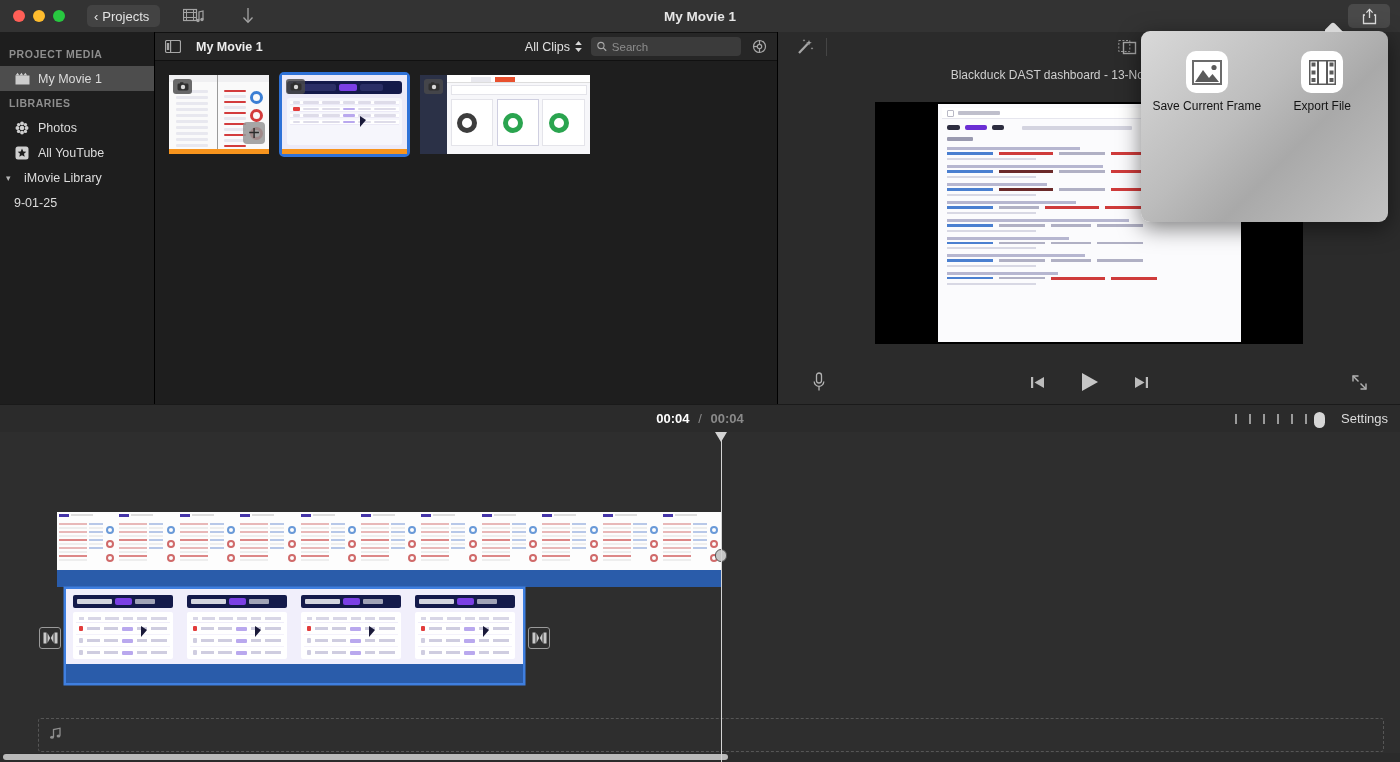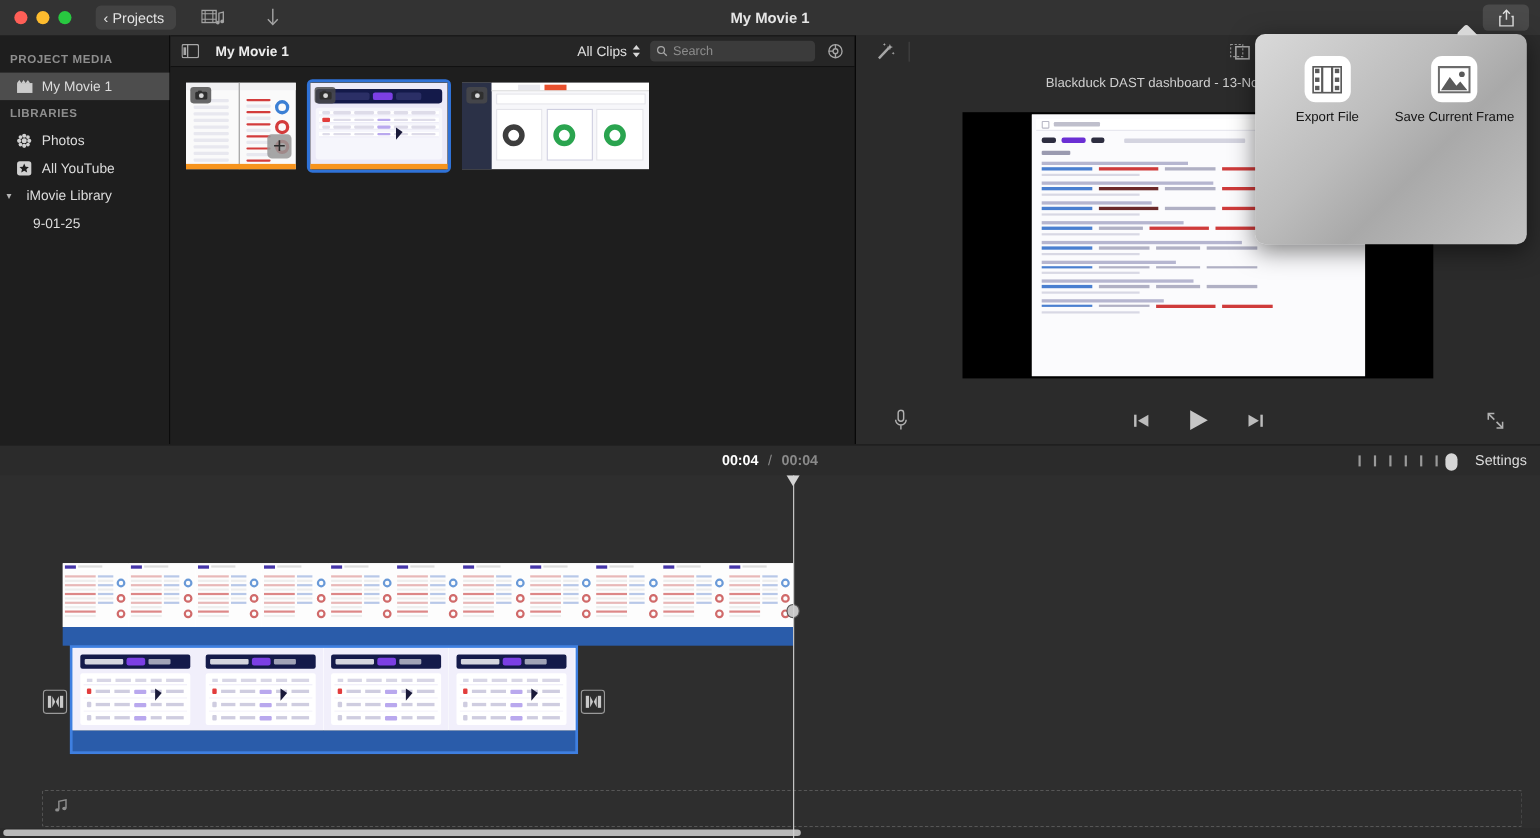--- a/index.html
+++ b/index.html
@@ -44,21 +44,21 @@
   .side-head {
     font-size:10.5px; font-weight:700; letter-spacing:.55px; color:#8e8e8e;
     padding:6px 0 6px 9px; text-transform:uppercase;
   }
   .side-row {
     display:flex; align-items:center; gap:8px; height:25px; padding-left:14px;
     font-size:12.5px; color:#dcdcdc;
   }
   .side-row.sel { background:#4d4d4d; }
   .side-ico { width:16px; height:16px; display:flex; align-items:center; justify-content:center; flex:0 0 16px; }
-  .side-row.sub { padding-left:30px; font-size:12.5px; }
+  .side-row.sub { padding-left:14px; font-size:12.5px; }
   .disclose { font-size:9px; color:#b5b5b5; width:10px; margin-left:-8px; }
 
   
   .browser { flex:1 1 auto; background:#1e1e1e; display:flex; flex-direction:column; min-width:0; }
   .tabsbar { height:28px; background:#2b2b2b; display:flex; align-items:center; justify-content:center; gap:0; }
   .tab { font-size:12.5px; color:#cfcfcf; padding:3px 9px; border-radius:4px; margin:0 3px; }
   .tab.active { background:#555555; color:#fff; font-weight:600; }
   .brow-toolbar {
     height:29px; background:#262626; border-top:1px solid #111; border-bottom:1px solid #111;
     display:flex; align-items:center; padding:0 8px; gap:8px;
@@ -1246,42 +1246,42 @@
   </div>
 
   <div class="popover">
     <div class="pop-arrow"></div>
     <div class="pop-grid">
 
 
 
       <div class="pop-cell" style="margin-top:8px">
         <div class="pop-icon white">
+          <svg width="30" height="25" viewBox="0 0 30 25">
+            <rect x="1" y="1" width="28" height="23" fill="none" stroke="#6b6b6b" stroke-width="2"></rect>
+            <circle cx="22" cy="7.5" r="2.6" fill="#5a5a5a"></circle>
+            <path d="M3 22 L11 10 L17 18 L20.5 14 L27 22 Z" fill="#5a5a5a"></path>
+          </svg>
+        </div>
+        <div class="pop-label">Save Current Frame</div>
+      </div>
+
+      <div class="pop-cell" style="margin-top:8px">
+        <div class="pop-icon white">
           <svg width="27" height="25" viewBox="0 0 27 25">
             <rect x="0.5" y="0.5" width="26" height="24" fill="none" stroke="#5a5a5a" stroke-width="2"></rect>
             <rect x="2.5" y="2.5" width="4" height="4" fill="#5a5a5a"></rect>
               <rect x="2.5" y="10.5" width="4" height="4" fill="#5a5a5a"></rect>
               <rect x="2.5" y="18" width="4" height="4" fill="#5a5a5a"></rect>
             <rect x="20.5" y="2.5" width="4" height="4" fill="#5a5a5a"></rect>
               <rect x="20.5" y="10.5" width="4" height="4" fill="#5a5a5a"></rect>
               <rect x="20.5" y="18" width="4" height="4" fill="#5a5a5a"></rect>
             <line x1="9" y1="0.5" x2="9" y2="24.5" stroke="#5a5a5a" stroke-width="2"></line>
             <line x1="18" y1="0.5" x2="18" y2="24.5" stroke="#5a5a5a" stroke-width="2"></line>
           </svg>
         </div>
         <div class="pop-label">Export File</div>
       </div>
 
-      <div class="pop-cell" style="margin-top:8px">
-        <div class="pop-icon white">
-          <svg width="30" height="25" viewBox="0 0 30 25">
-            <rect x="1" y="1" width="28" height="23" fill="none" stroke="#6b6b6b" stroke-width="2"></rect>
-            <circle cx="22" cy="7.5" r="2.6" fill="#5a5a5a"></circle>
-            <path d="M3 22 L11 10 L17 18 L20.5 14 L27 22 Z" fill="#5a5a5a"></path>
-          </svg>
-        </div>
-        <div class="pop-label">Save Current Frame</div>
-      </div>
-
     </div>
   </div>
 
 </div>
 
 </body></html>

